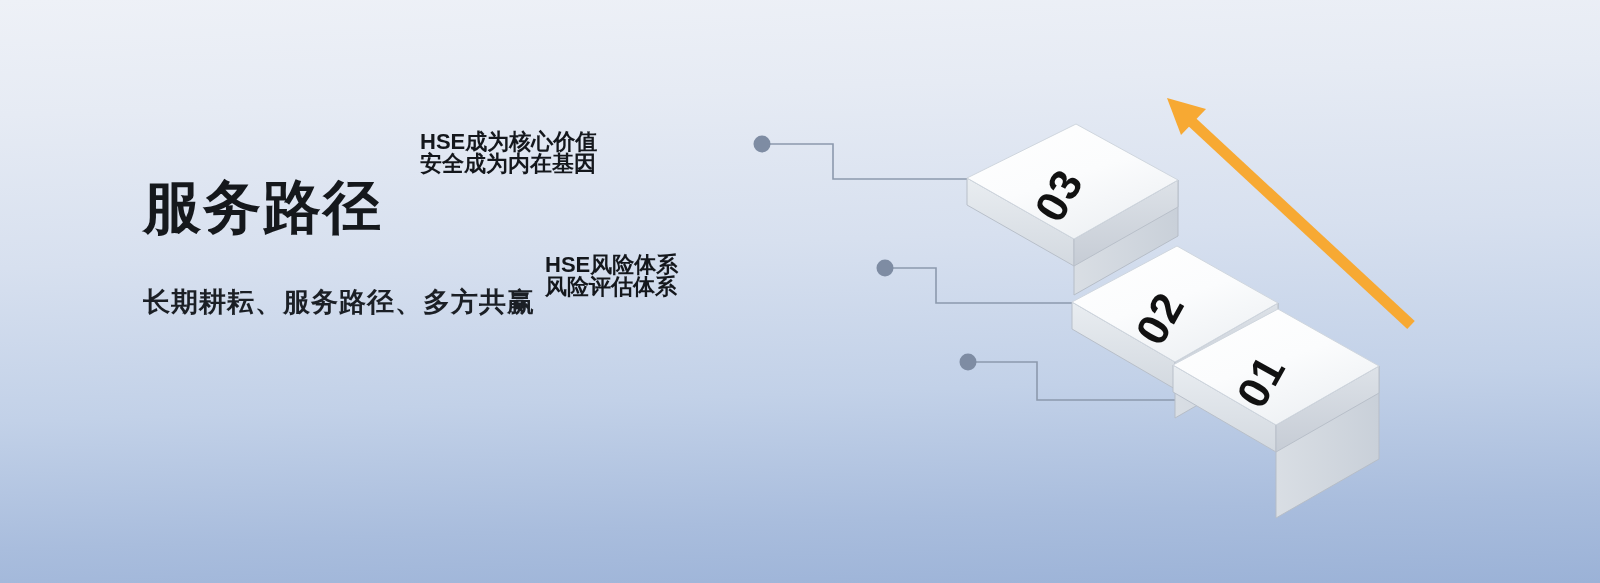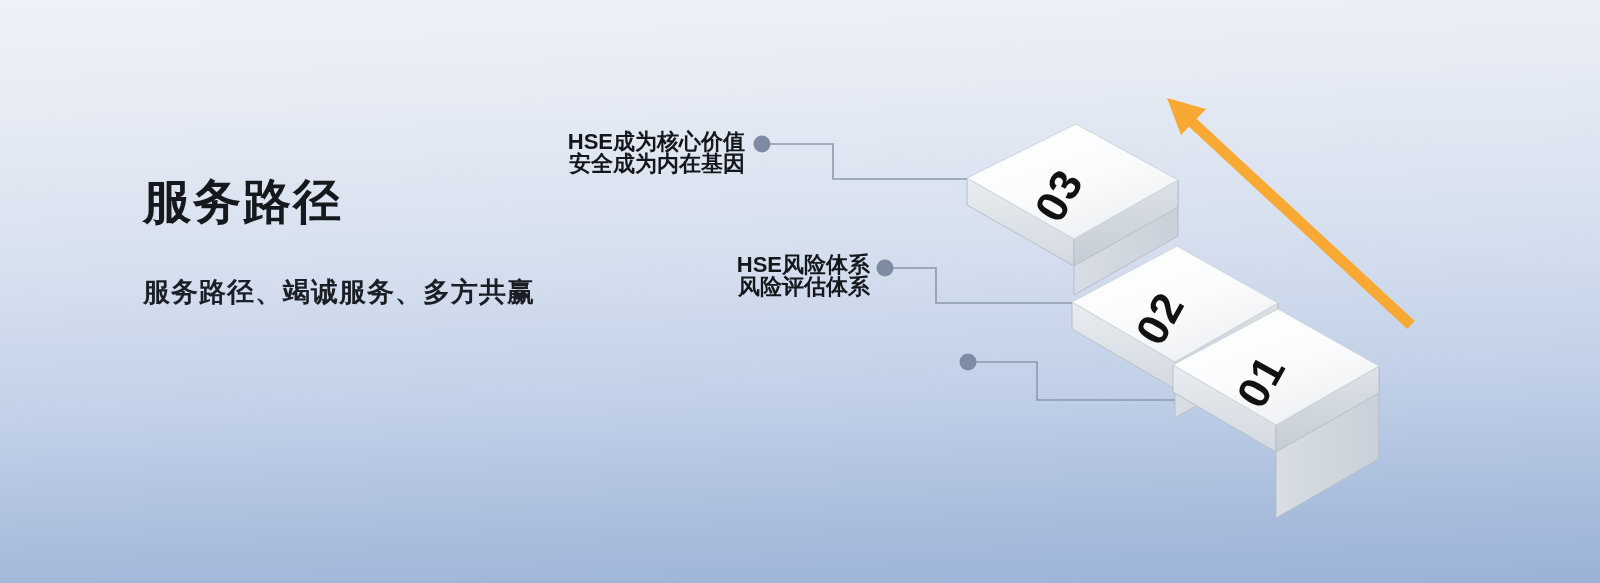--- a/index.html
+++ b/index.html
@@ -19,42 +19,42 @@
   }
 
   
   .left-block {
     position: absolute;
     left: 143px;
     top: 178px;
     width: 520px;
   }
   .headline {
-    font-size: 48px;
+    font-size: 58px;
     line-height: 1.0;
     font-weight: 700;
     letter-spacing: 2px;
     color: #15181c;
     margin: 0;
     white-space: nowrap;
   }
   .subhead {
     margin: 0;
     padding-top: 48px;
     font-size: 27px;
     font-weight: 700;
     letter-spacing: 1px;
     color: #1b1f25;
     white-space: nowrap;
   }
 
   
   .callout {
     position: absolute;
-    text-align: right;
+    text-align: left;
     color: #14171c;
     font-weight: 700;
     white-space: nowrap;
   }
   .callout .line {
     font-size: 22px;
     line-height: 1.0;
   }
   .callout .line + .line { }
 
@@ -149,21 +149,21 @@
     </g>
 
     <g>
       <line x1="1411" y1="325" x2="1192" y2="122" stroke="#F7A933" stroke-width="11" stroke-linecap="butt"></line>
       <polygon points="1167,98 1206,109 1181,135" fill="#F7A933"></polygon>
     </g>
   </svg>
 
   <div class="left-block">
     <h1 class="headline">服务路径</h1>
-    <p class="subhead">服务路径、竭诚服务、多方共赢</p>
+    <p class="subhead">长期耕耘、服务路径、多方共赢</p>
   </div>
 
   <div class="callout callout-1">
     <div class="line">HSE成为核心价值</div>
     <div class="line">安全成为内在基因</div>
   </div>
 
   <div class="callout callout-2">
     <div class="line">HSE风险体系</div>
     <div class="line">风险评估体系</div>

